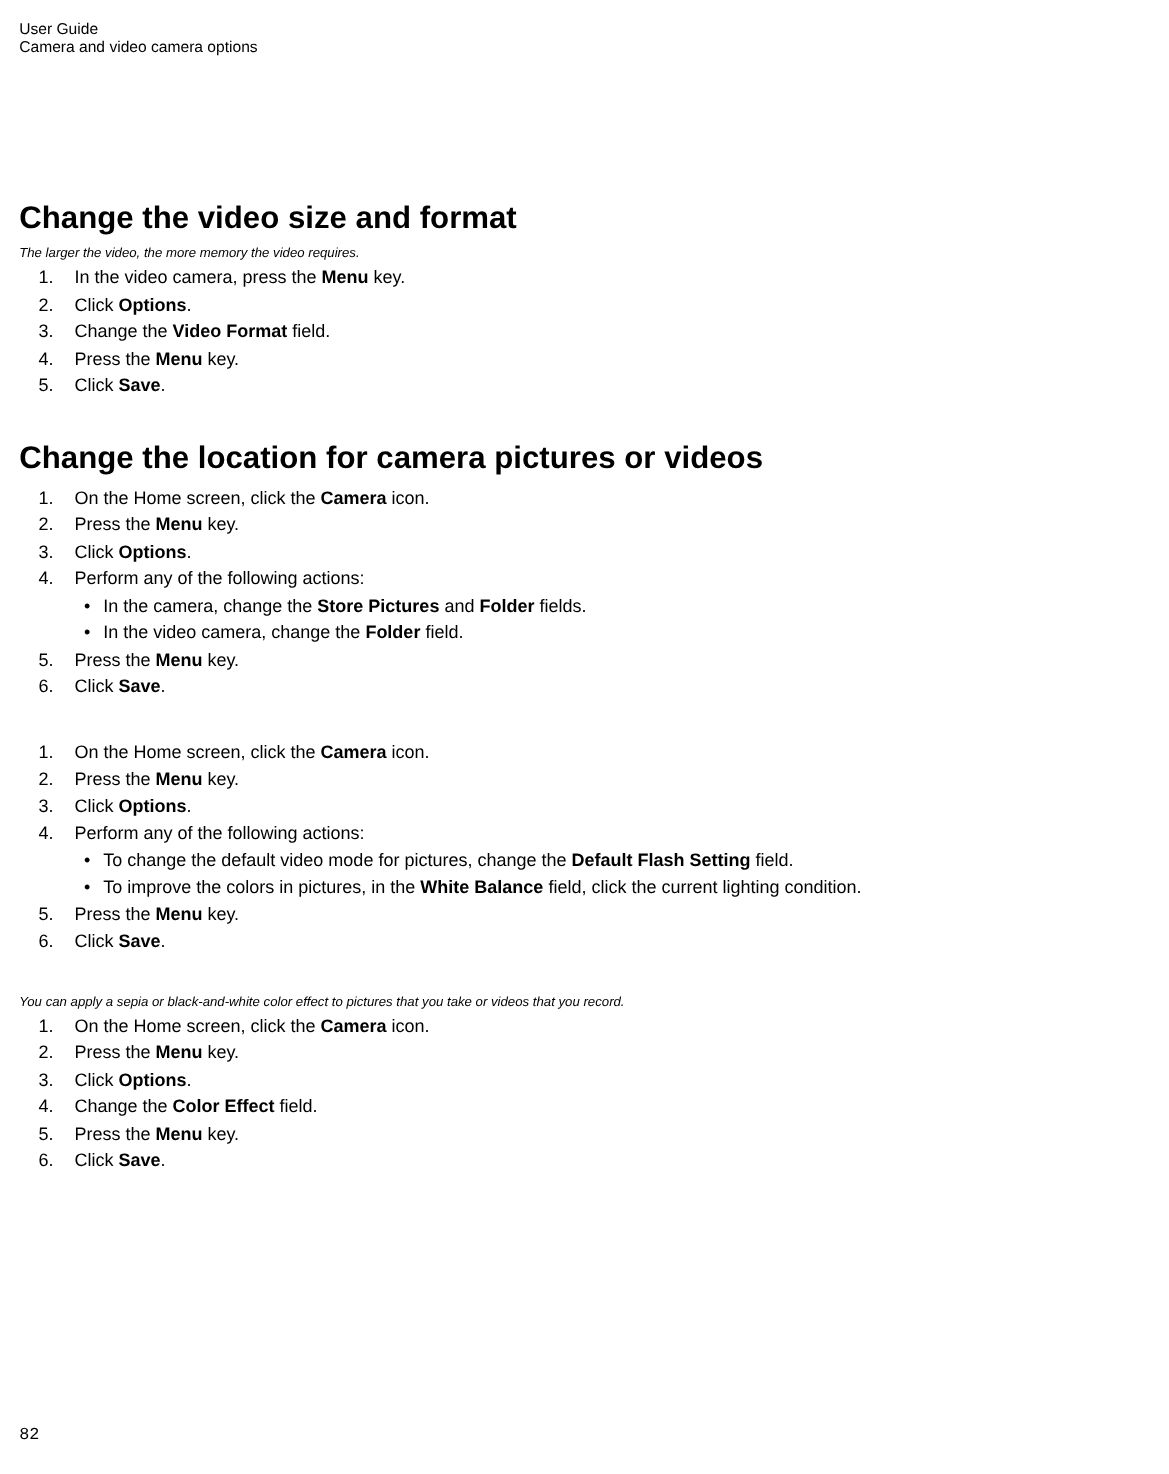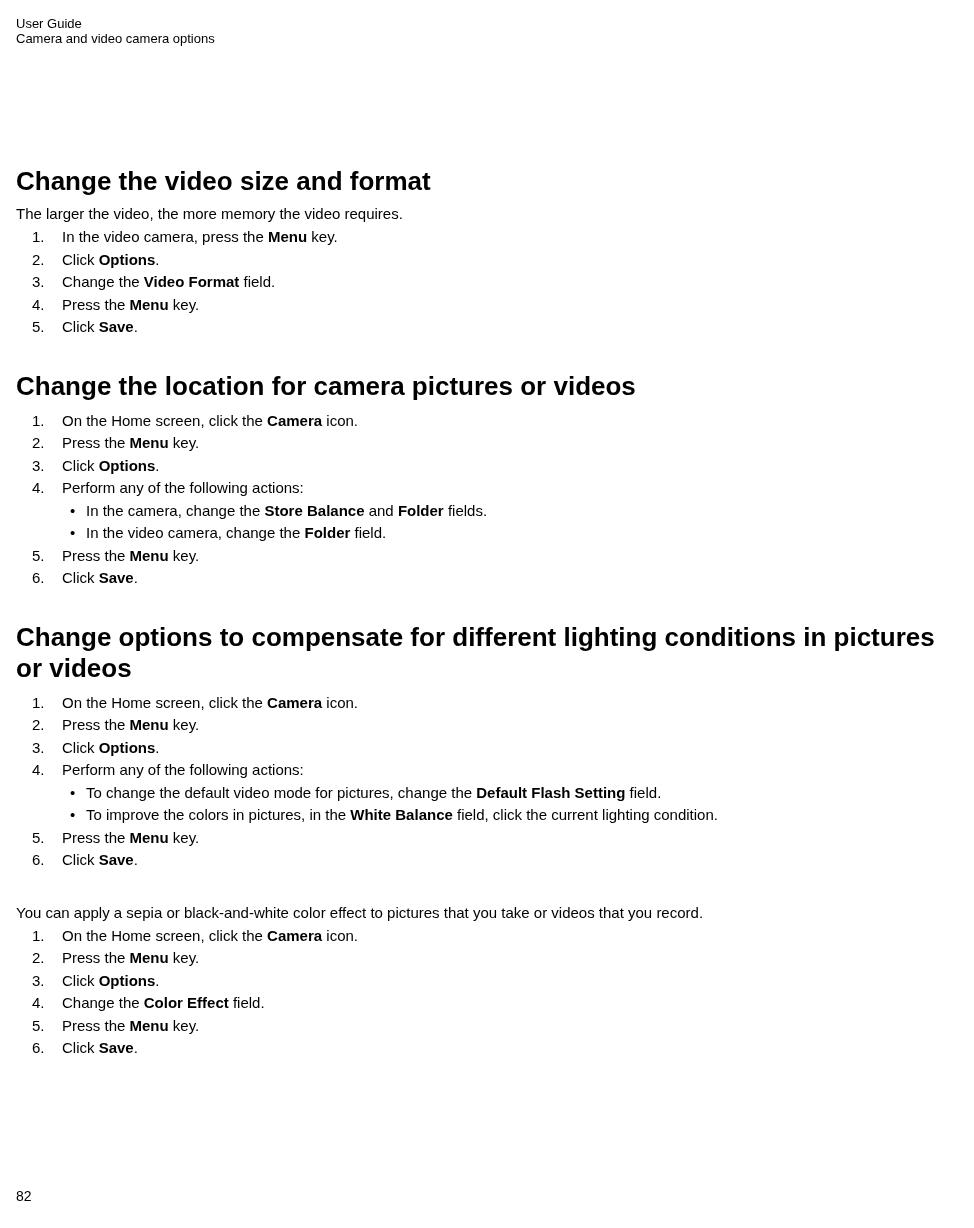--- a/index.html
+++ b/index.html
@@ -25,22 +25,23 @@
     }
     .section {
       margin-bottom: 32px;
     }
     .section-title {
       font-size: 26px;
       font-weight: bold;
       margin-bottom: 8px;
     }
     .intro {
-      font-size: 15px;
+      font-size: 11px;
       margin-bottom: 4px;
+      font-style: italic;
     }
     ol.steps {
       list-style: none;
       counter-reset: step;
       padding-left: 0;
     }
     ol.steps > li {
       counter-increment: step;
       font-size: 15px;
       line-height: 1.5;
@@ -70,20 +71,21 @@
       left: 8px;
     }
     .bold {
       font-weight: bold;
     }
     .page-number {
       position: absolute;
       bottom: 24px;
       left: 16px;
       font-size: 14px;
+      font-family: Liberation Mono, monospace;
     }
   </style>
 </head>
 <body>
 
 <div class="header">
   <span>User Guide</span>
   <span>Camera and video camera options</span>
 </div>
 
@@ -100,31 +102,30 @@
 </div>
 
 <div class="section">
   <h2 class="section-title">Change the location for camera pictures or videos</h2>
   <ol class="steps">
     <li><span>On the Home screen, click the </span><span class="bold">Camera</span><span> icon.</span></li>
     <li><span>Press the </span><span class="bold">Menu</span><span> key.</span></li>
     <li><span>Click </span><span class="bold">Options</span><span>.</span></li>
     <li><span>Perform any of the following actions:</span>
       <ul class="sublist">
-        <li><span>In the camera, change the </span><span class="bold">Store Balance</span><span> and </span><span class="bold">Folder</span><span> fields.</span></li>
+        <li><span>In the camera, change the </span><span class="bold">Store Pictures</span><span> and </span><span class="bold">Folder</span><span> fields.</span></li>
         <li><span>In the video camera, change the </span><span class="bold">Folder</span><span> field.</span></li>
       </ul>
     </li>
     <li><span>Press the </span><span class="bold">Menu</span><span> key.</span></li>
     <li><span>Click </span><span class="bold">Save</span><span>.</span></li>
   </ol>
 </div>
 
 <div class="section">
-  <h2 class="section-title">Change options to compensate for different lighting conditions in pictures or videos</h2>
   <ol class="steps">
     <li><span>On the Home screen, click the </span><span class="bold">Camera</span><span> icon.</span></li>
     <li><span>Press the </span><span class="bold">Menu</span><span> key.</span></li>
     <li><span>Click </span><span class="bold">Options</span><span>.</span></li>
     <li><span>Perform any of the following actions:</span>
       <ul class="sublist">
         <li><span>To change the default video mode for pictures, change the </span><span class="bold">Default Flash Setting</span><span> field.</span></li>
         <li><span>To improve the colors in pictures, in the </span><span class="bold">White Balance</span><span> field, click the current lighting condition.</span></li>
       </ul>
     </li>

